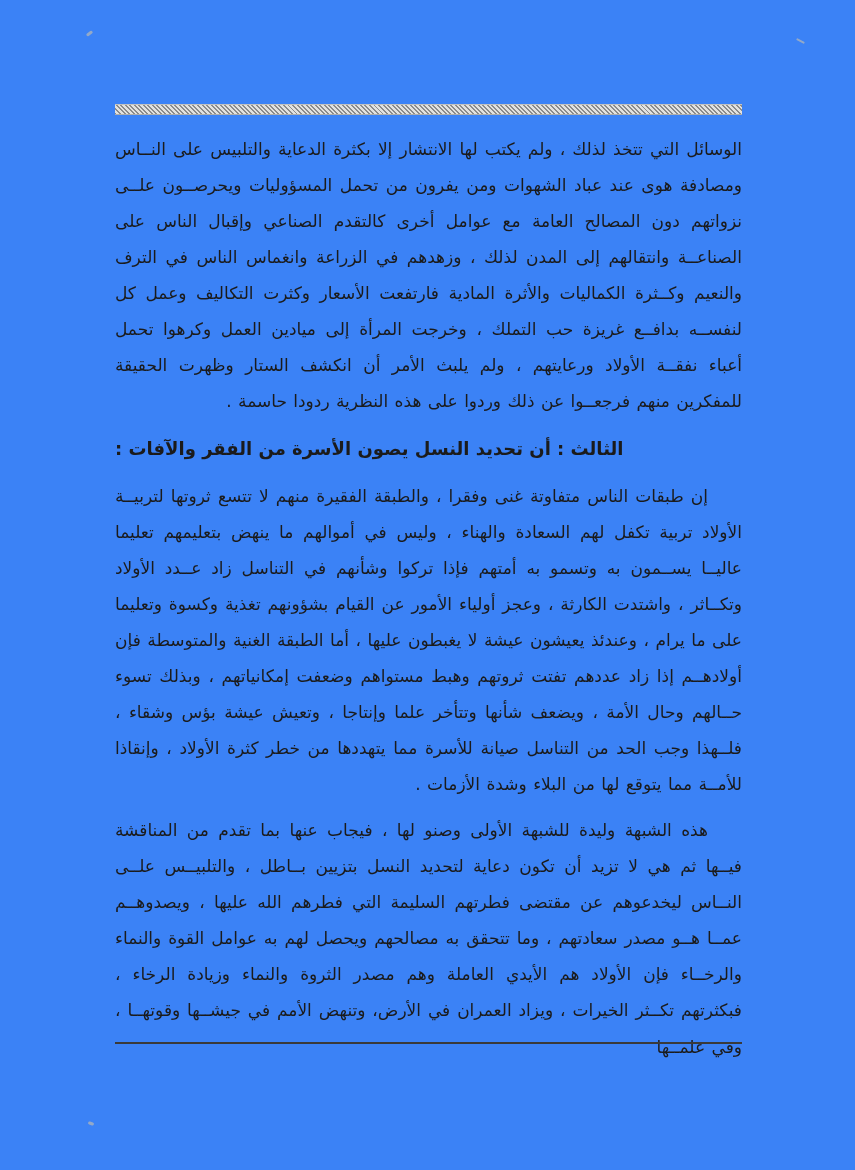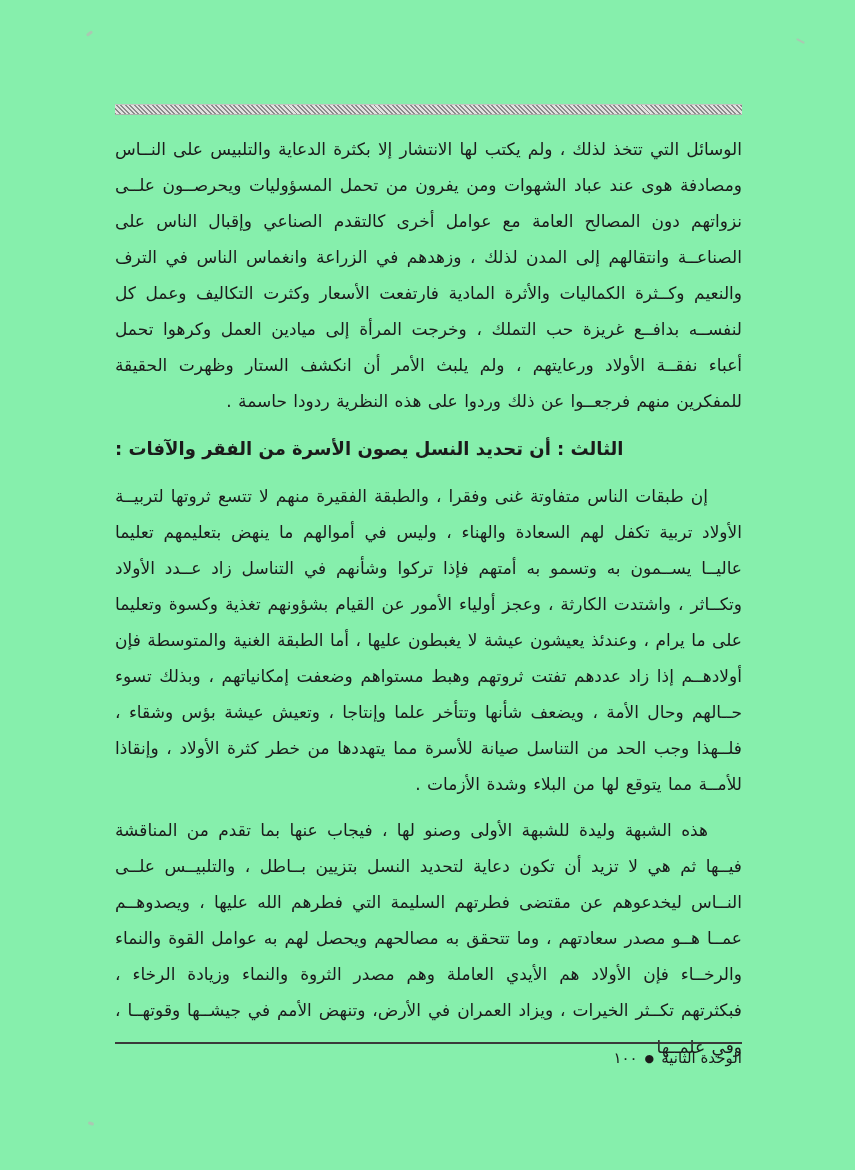--- a/index.html
+++ b/index.html
@@ -5,21 +5,21 @@
   html, body {
     margin: 0;
     padding: 0;
     background: #f4f4f2;
   }
   .scan-page {
     position: relative;
     width: 855px;
     height: 1170px;
     margin: 0 auto;
-    background: #86efac;
+    background: #3b82f6;
     overflow: hidden;
     font-family: "DejaVu Sans", sans-serif;
     color: #1b1b1b;
   }
   .content {
     position: absolute;
     top: 104px;
     right: 113px;
     left: 115px;
     direction: rtl;
@@ -103,20 +103,15 @@
     <h2 class="heading">الثالث : أن تحديد النسل يصون الأسرة من الفقر والآفات :</h2>
 
     <p class="para indent">إن طبقات الناس متفاوتة غنى وفقرا ، والطبقة الفقيرة منهم لا تتسع ثروتها لتربيــة الأولاد تربية تكفل لهم السعادة والهناء ، وليس في أموالهم ما ينهض بتعليمهم تعليما عاليــا يســمون به وتسمو به أمتهم فإذا تركوا وشأنهم في التناسل زاد عــدد الأولاد وتكــاثر ، واشتدت الكارثة ، وعجز أولياء الأمور عن القيام بشؤونهم تغذية وكسوة وتعليما على ما يرام ، وعندئذ يعيشون عيشة لا يغبطون عليها ، أما الطبقة الغنية والمتوسطة فإن أولادهــم إذا زاد عددهم تفتت ثروتهم وهبط مستواهم وضعفت إمكانياتهم ، وبذلك تسوء حــالهم وحال الأمة ، ويضعف شأنها وتتأخر علما وإنتاجا ، وتعيش عيشة بؤس وشقاء ، فلــهذا وجب الحد من التناسل صيانة للأسرة مما يتهددها من خطر كثرة الأولاد ، وإنقاذا للأمــة مما يتوقع لها من البلاء وشدة الأزمات .</p>
 
     <p class="para indent">هذه الشبهة وليدة للشبهة الأولى وصنو لها ، فيجاب عنها بما تقدم من المناقشة فيــها ثم هي لا تزيد أن تكون دعاية لتحديد النسل بتزيين بــاطل ، والتلبيــس علــى النــاس ليخدعوهم عن مقتضى فطرتهم السليمة التي فطرهم الله عليها ، ويصدوهــم عمــا هــو مصدر سعادتهم ، وما تتحقق به مصالحهم ويحصل لهم به عوامل القوة والنماء والرخــاء فإن الأولاد هم الأيدي العاملة وهم مصدر الثروة والنماء وزيادة الرخاء ، فبكثرتهم تكــثر الخيرات ، ويزاد العمران في الأرض، وتنهض الأمم في جيشــها وقوتهــا ، وفي علمــها</p>
 
   </div>
 
   <div class="footer">
     <div class="footer-rule"></div>
-    <div class="footer-text">
-      <span>١٠٠</span>
-      <span class="bullet">●</span>
-      <span>الوحدة الثانية</span>
-    </div>
   </div>
 
 </div>
 
 </body></html>

